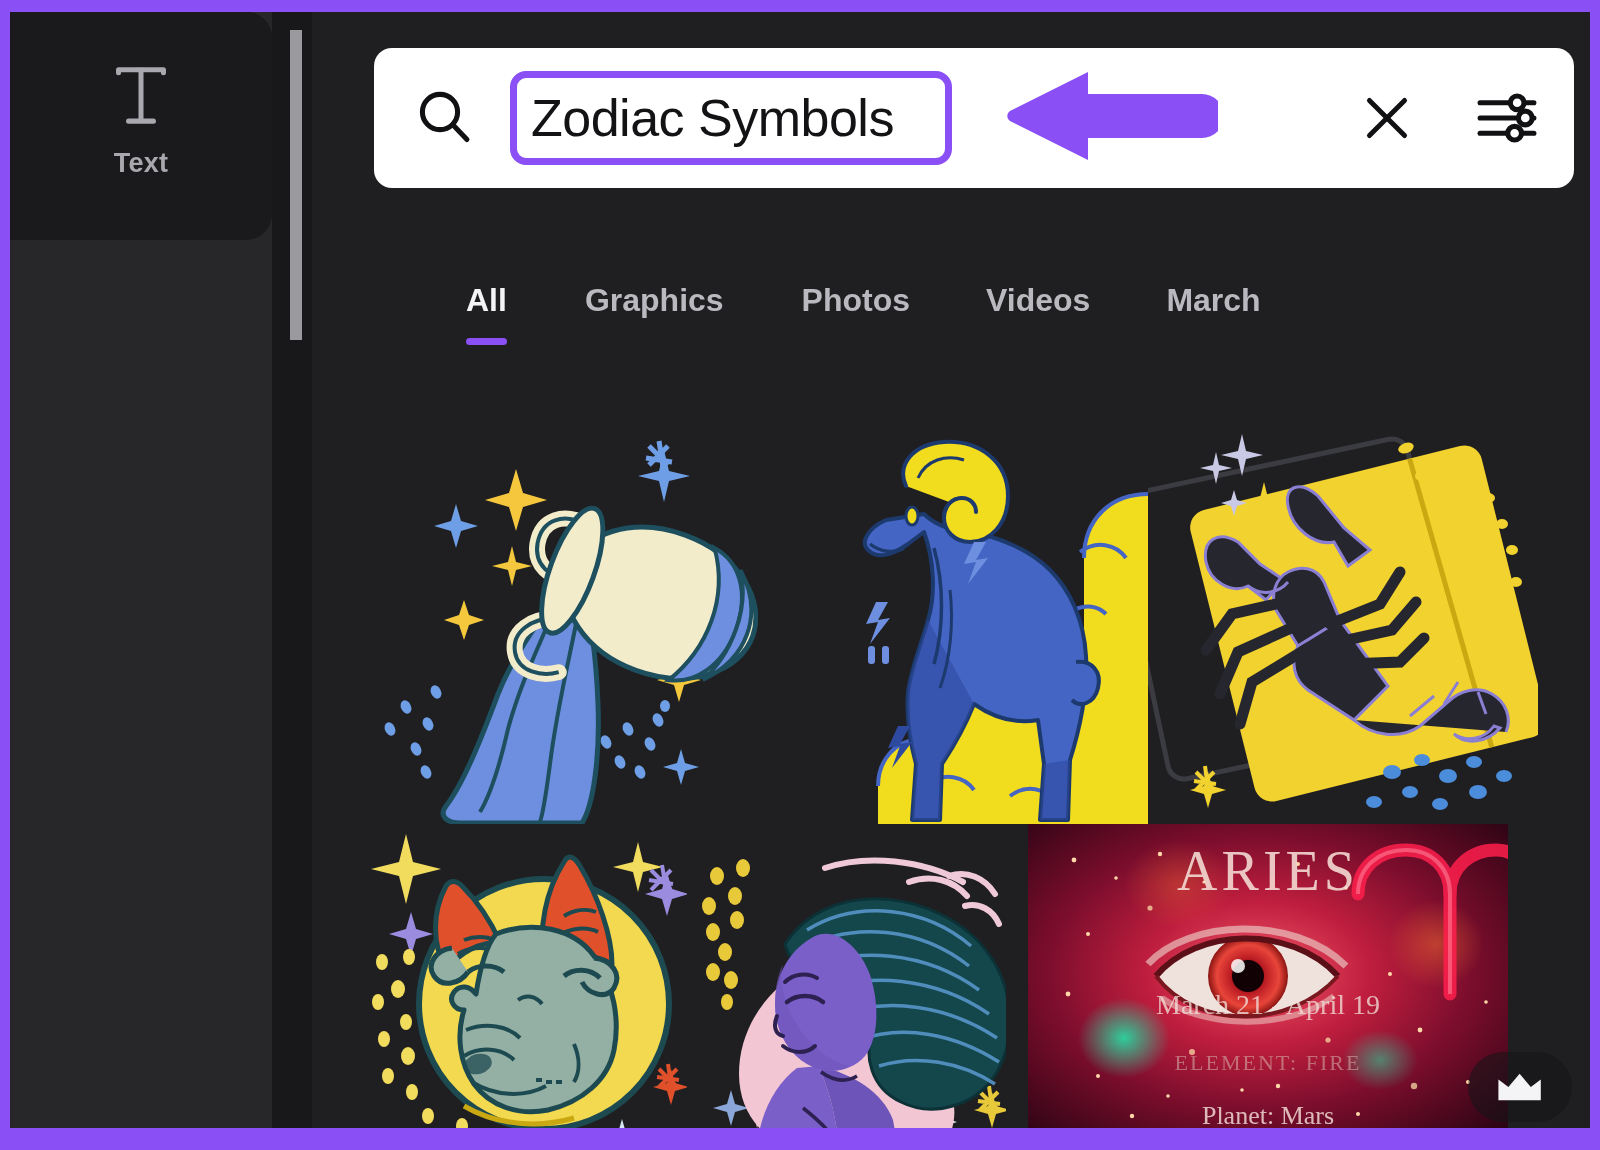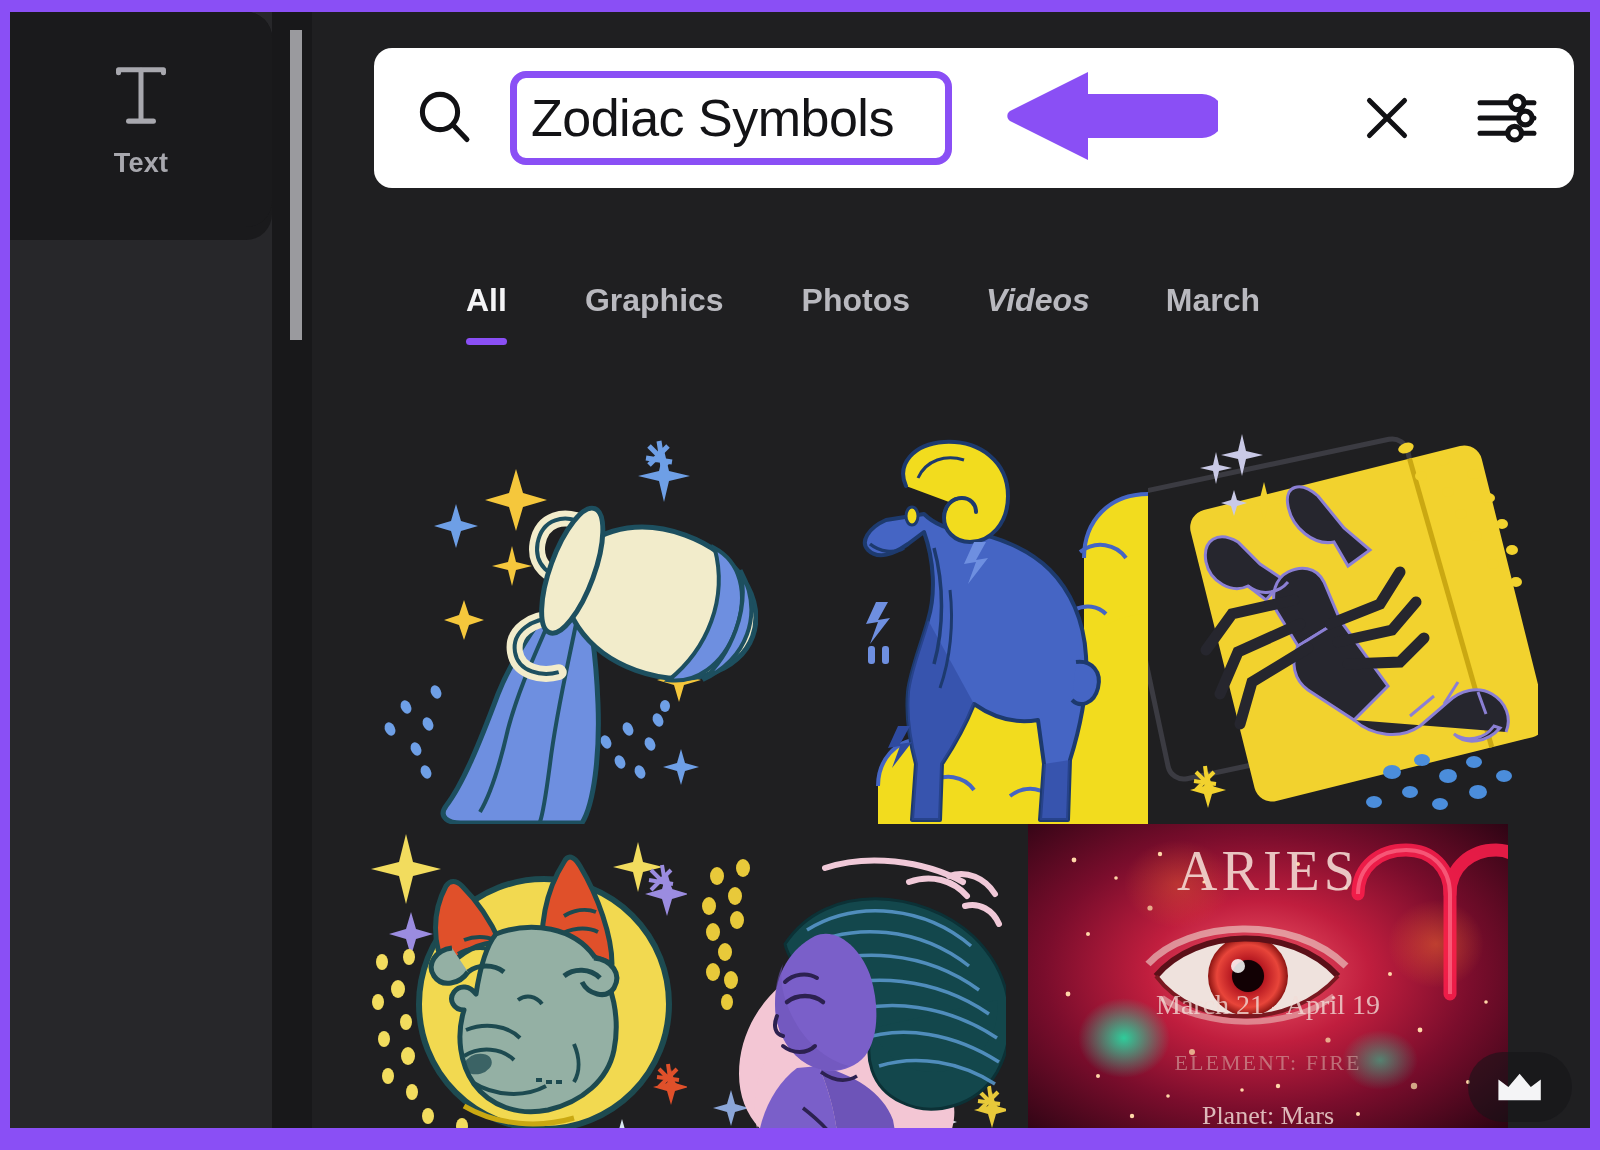--- a/index.html
+++ b/index.html
@@ -148,21 +148,21 @@
   .tab-underline {
     position: absolute;
     left: 0; bottom: -26px;
     width: 100%; height: 7px;
     background: #8a4ff5;
     border-radius: 4px;
   }
   #tab-all      { margin-left:  92px; }
   #tab-graphics { margin-left:  78px; }
   #tab-photos   { margin-left:  78px; }
-  #tab-videos   { margin-left:  76px; font-style: italic; }
+  #tab-videos   { margin-left:  76px; }
   #tab-audio    { margin-left:  76px; }
 
   
   #results {
     position: absolute;
     left: 56px; top: 412px;
     width: 1220px;
   }
   .res-row { display: flex; }
   .tile {

